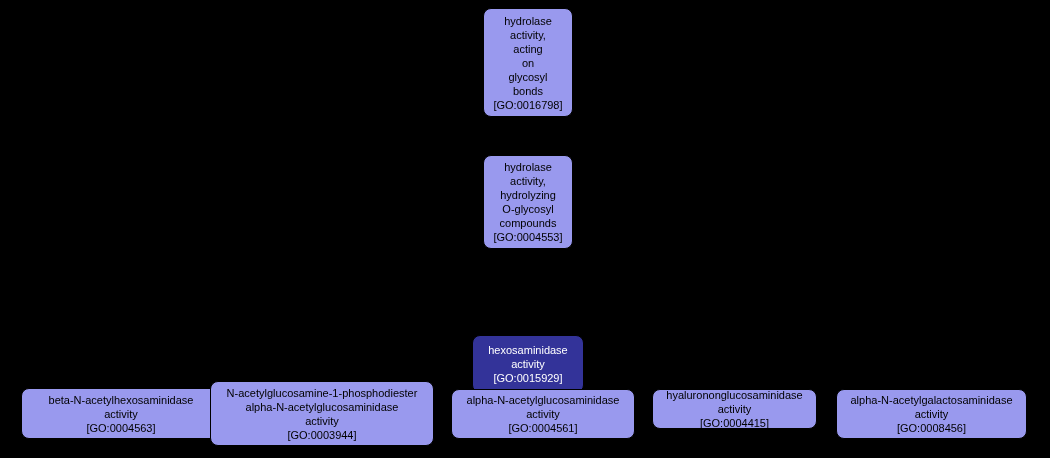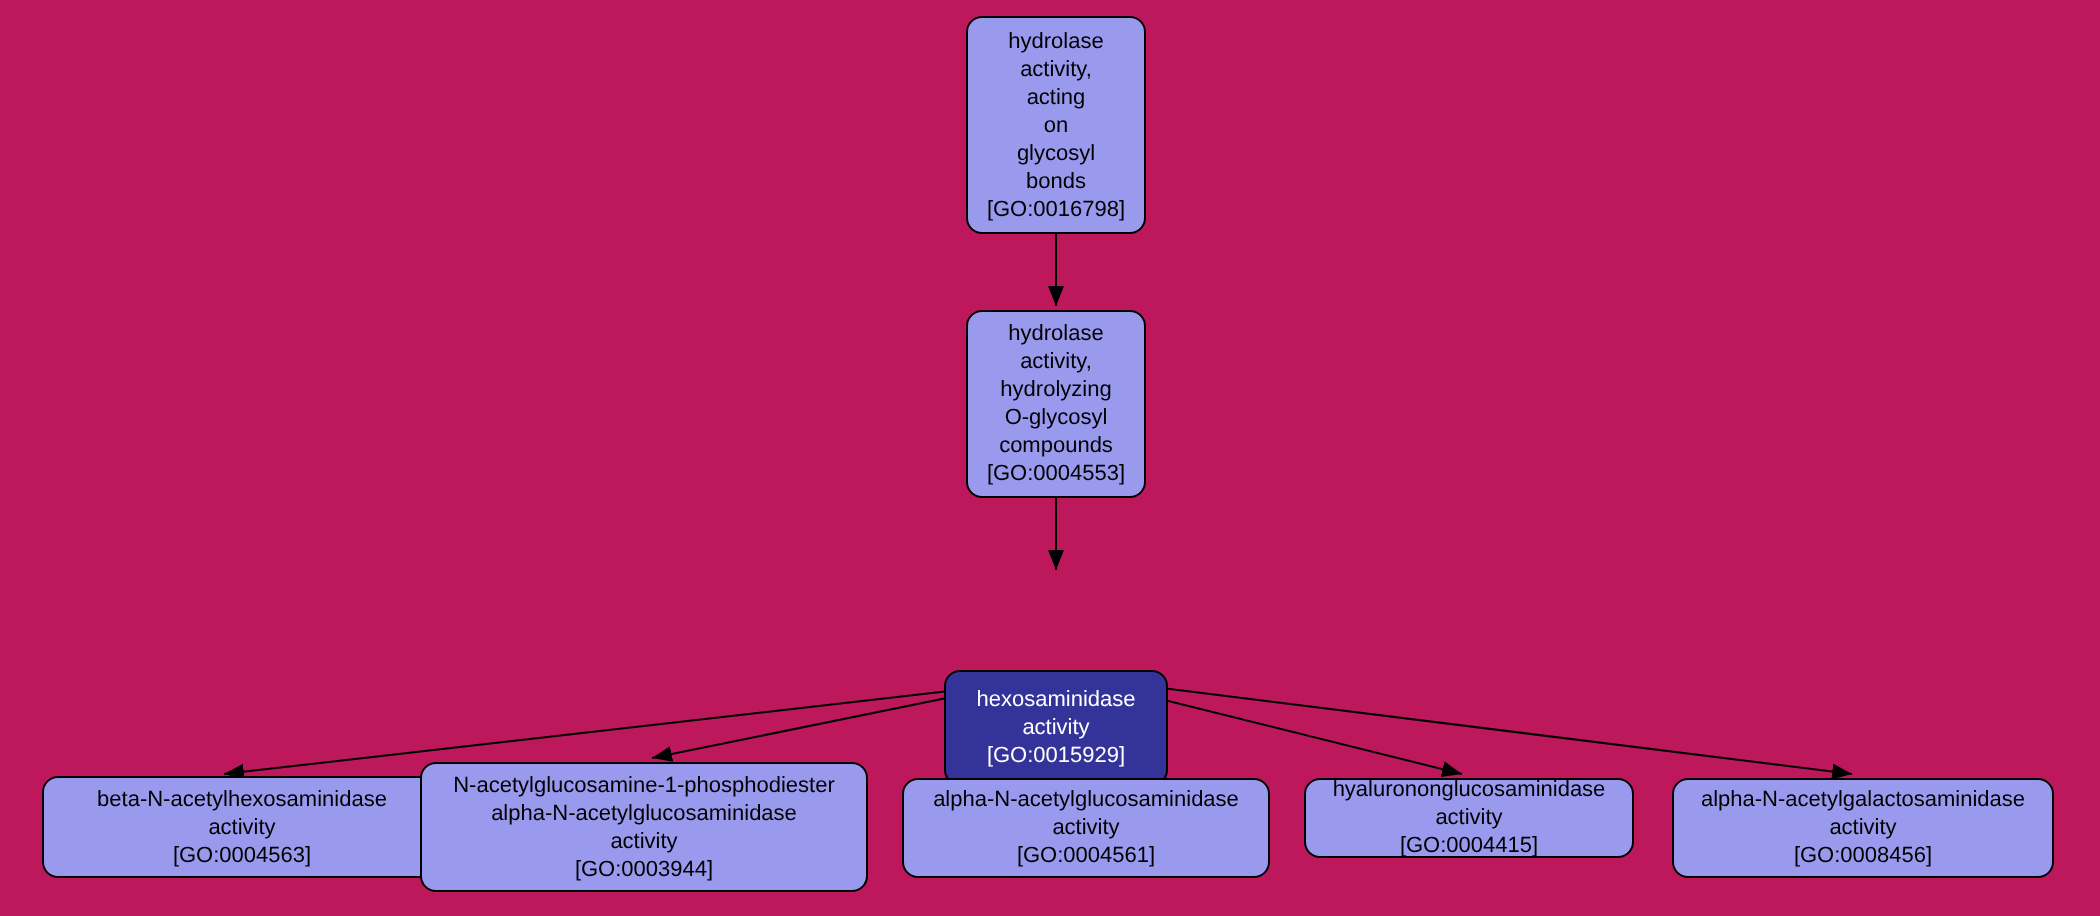--- a/index.html
+++ b/index.html
@@ -4,21 +4,21 @@
 <style>
   html, body {
     margin: 0;
     padding: 0;
     background: #ffffff;
   }
   #canvas {
     position: relative;
     width: 1050px;
     height: 458px;
-    background: #be185d;
+    background: #000000;
     font-family: "Liberation Sans", sans-serif;
     overflow: hidden;
   }
   #edges {
     position: absolute;
     left: 0;
     top: 0;
     width: 1050px;
     height: 458px;
     pointer-events: none;

